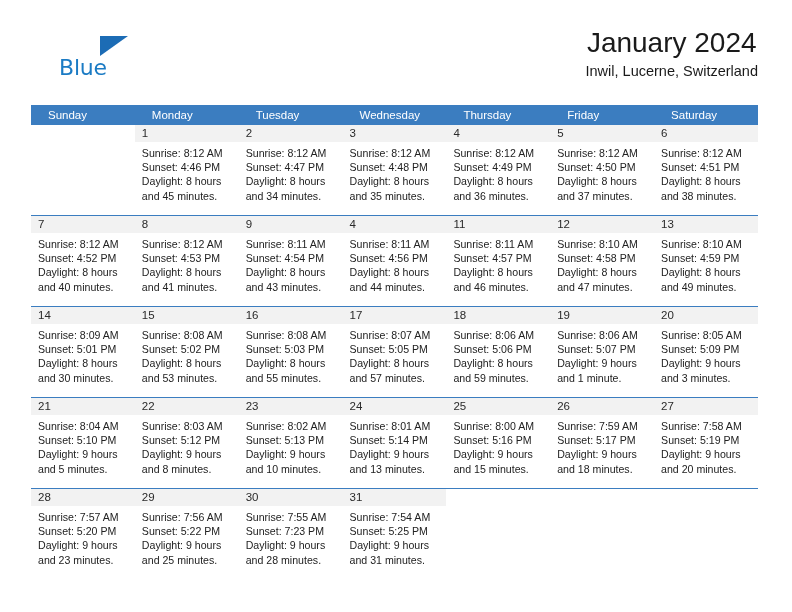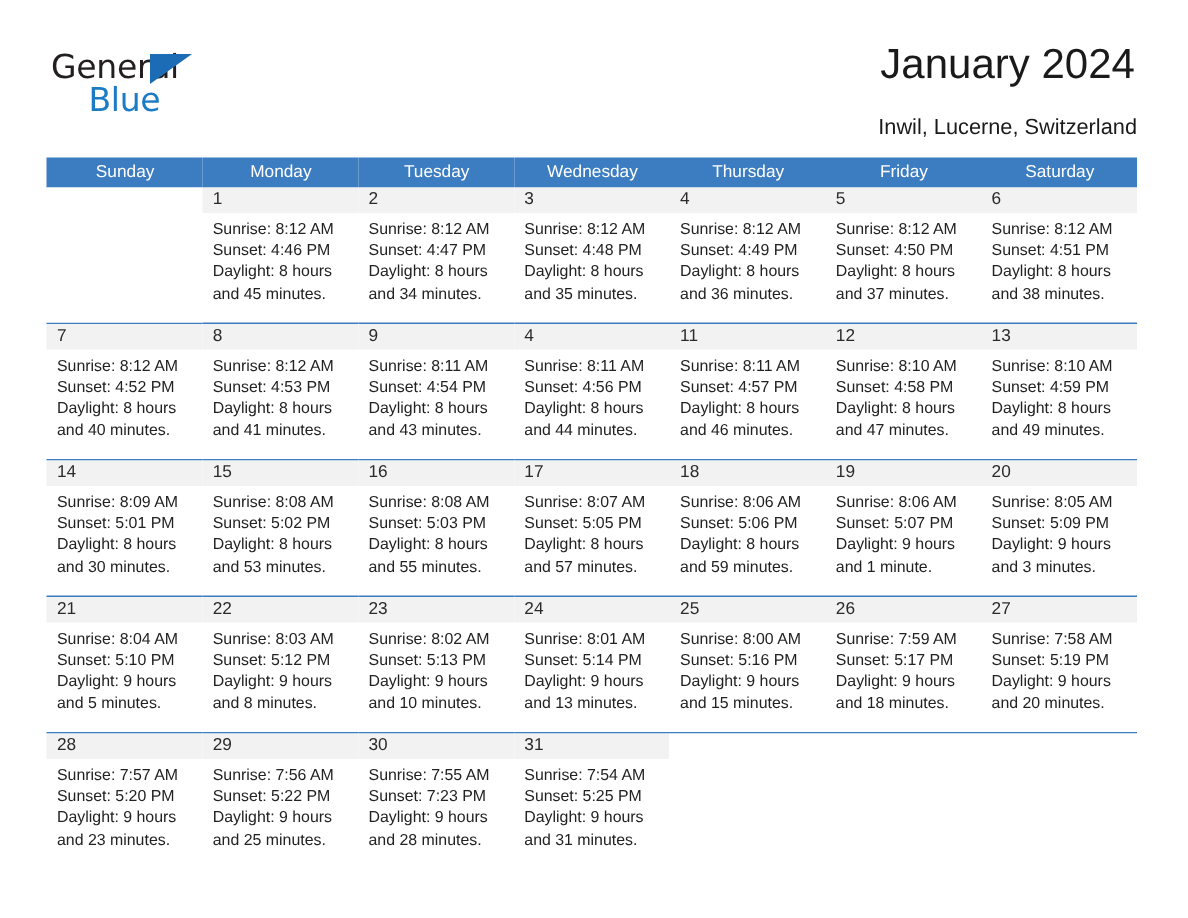--- a/index.html
+++ b/index.html
@@ -72,21 +72,21 @@
     top: 0;
     text-align: center;
   }
   .cal-title {
     font-size: 28px;
     color: #1a1a1a;
     line-height: 34px;
     white-space: nowrap;
   }
   .cal-subtitle {
-    margin-top: 16px;
+    margin-top: 2px;
     font-size: 14.5px;
     color: #1a1a1a;
     line-height: 18px;
     white-space: nowrap;
   }
 
   
   .calendar {
     position: absolute;
     left: 31px;
@@ -99,24 +99,24 @@
   .calendar td {
     padding: 0;
     margin: 0;
     vertical-align: top;
   }
   .calendar th {
     background: #3b7dc0;
     color: #ffffff;
     font-size: 11.5px;
     font-weight: normal;
-    text-align: center;
+    text-align: left;
     height: 20px;
     line-height: 20px;
-    padding-left: 1px;
+    padding-left: 17px;
     box-sizing: border-box;
   }
 
   .week-row > td {
     border-top: 1.4px solid #3b7dc0;
     height: 90px;
     box-sizing: border-box;
   }
   .week-row:first-of-type > td {
     border-top: none;
@@ -153,21 +153,20 @@
   }
 </style>
 </head>
 <body>
 
 <div class="page">
 
   <div class="masthead">
 
     <div class="logo">
-      <span class="logo-general">General</span>
       <span class="logo-triangle"></span>
       <span class="logo-blue">Blue</span>
     </div>
 
     <div class="title-block">
       <div class="cal-title">January 2024</div>
       <div class="cal-subtitle">Inwil, Lucerne, Switzerland</div>
     </div>
 
   </div>

